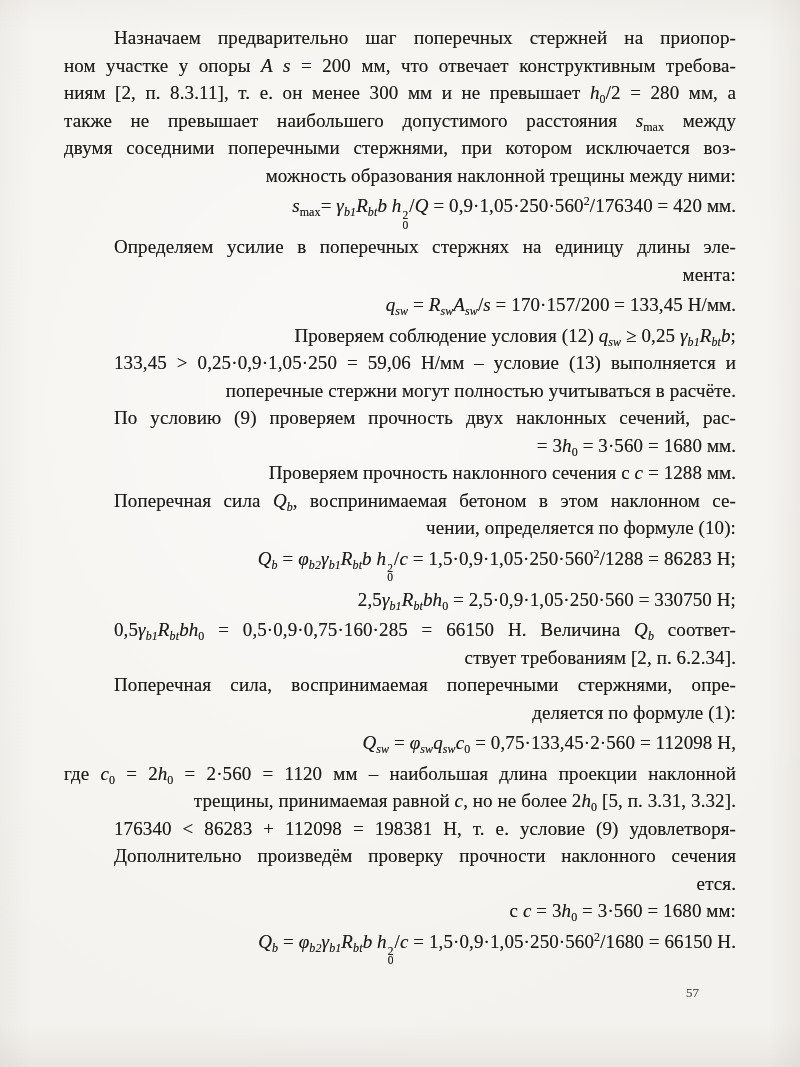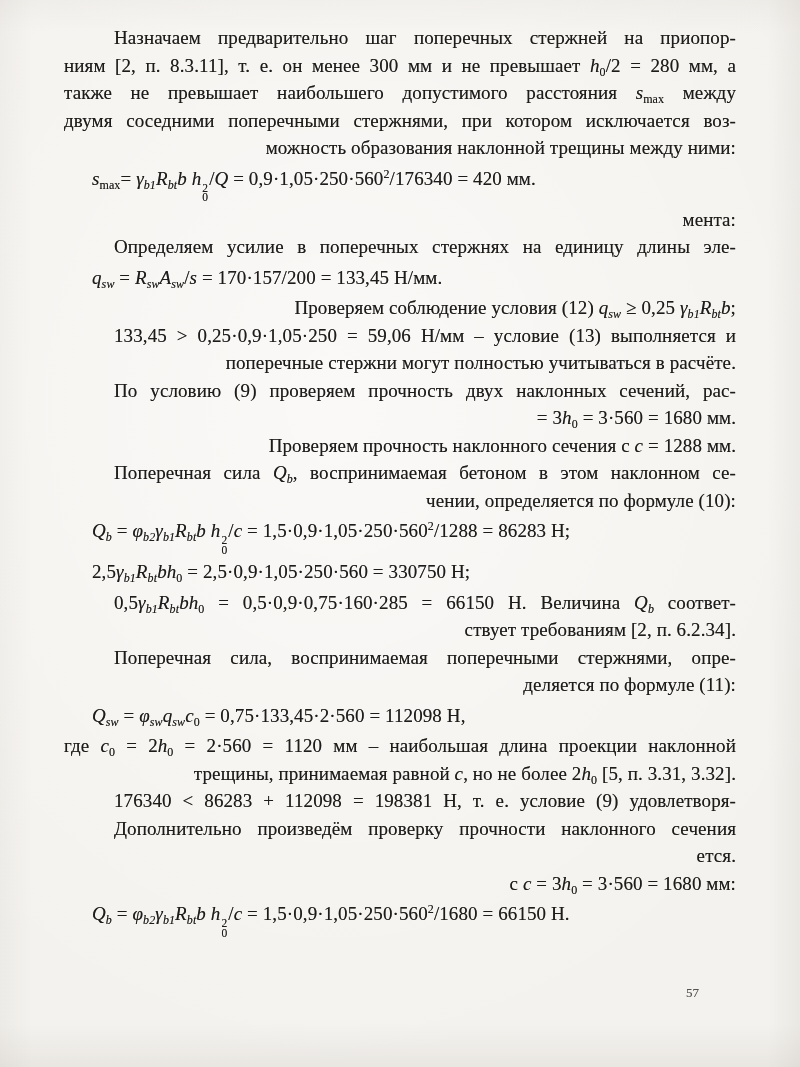--- a/index.html
+++ b/index.html
@@ -24,21 +24,21 @@
   .line{
     font-size:19px;
     line-height:27.5px;
     min-height:27.5px;
     letter-spacing:.1px;
     text-shadow:0 0 .5px rgba(30,28,26,.55);
     white-space:normal;
   }
   .align-justify{text-align:justify;text-align-last:justify;}
   .align-left{text-align:right;}
-  .align-center{text-align:left;}
+  .align-center{text-align:right;}
   .indent{text-indent:50px;}
   .formula{margin:3px 0;padding-left:28px;}
   .it{font-style:italic;}
   .line sub{font-size:12px;line-height:0;vertical-align:-4px;}
   .line sup{font-size:12px;line-height:0;vertical-align:7px;}
   .ss{
     display:inline-flex;flex-direction:column;align-items:flex-start;
     font-size:11.5px;line-height:9.5px;vertical-align:-7px;
     margin:0 1px;
   }
@@ -48,48 +48,49 @@
     font-size:13px;color:#555250;
     text-shadow:0 0 .5px rgba(85,82,80,.5);
   }
 </style>
 </head>
 <body>
 
 <div class="page">
   <div class="text-col">
       <div class="line align-justify indent"><span>Назначаем предварительно шаг поперечных стержней на приопор-</span></div>
+      <div class="line align-justify"><span>ном участке у опоры </span><span class="it">A s</span><span> = 200 мм, что отвечает конструктивным требова-</span></div>
       <div class="line align-justify"><span>ниям [2, п. 8.3.11], т. е. он менее 300 мм и не превышает </span><span class="it">h</span><sub>0</sub><span>/2 = 280 мм, а</span></div>
       <div class="line align-justify"><span>также не превышает наибольшего допустимого расстояния </span><span class="it">s</span><sub>max</sub><span> между</span></div>
       <div class="line align-justify"><span>двумя соседними поперечными стержнями, при котором исключается воз-</span></div>
       <div class="line align-left"><span>можность образования наклонной трещины между ними:</span></div>
       <div class="line align-center formula"><span class="it">s</span><sub>max</sub><span>= </span><span class="it">γ</span><sub class="it">b1</sub><span class="it">R</span><sub class="it">bt</sub><span class="it">b h</span><span class="ss">
           <span class="hi">2</span>
           <span class="lo">0</span>
         </span><span>/</span><span class="it">Q</span><span> = 0,9·1,05·250·560</span><sup>2</sup><span>/176340 = 420 мм.</span></div>
+      <div class="line align-justify indent"><span>Определяем усилие в поперечных стержнях на единицу длины эле-</span></div>
       <div class="line align-left"><span>мента:</span></div>
-      <div class="line align-justify indent"><span>Определяем усилие в поперечных стержнях на единицу длины эле-</span></div>
       <div class="line align-center formula"><span class="it">q</span><sub class="it">sw</sub><span> = </span><span class="it">R</span><sub class="it">sw</sub><span class="it">A</span><sub class="it">sw</sub><span>/</span><span class="it">s</span><span> = 170·157/200 = 133,45 Н/мм.</span></div>
       <div class="line align-left indent"><span>Проверяем соблюдение условия (12) </span><span class="it">q</span><sub class="it">sw</sub><span> ≥ 0,25 </span><span class="it">γ</span><sub class="it">b1</sub><span class="it">R</span><sub class="it">bt</sub><span class="it">b</span><span>;</span></div>
       <div class="line align-justify indent"><span>133,45 &gt; 0,25·0,9·1,05·250 = 59,06 Н/мм – условие (13) выполняется и</span></div>
       <div class="line align-left"><span>поперечные стержни могут полностью учитываться в расчёте.</span></div>
       <div class="line align-justify indent"><span>По условию (9) проверяем прочность двух наклонных сечений, рас-</span></div>
       <div class="line align-left"><span>= 3</span><span class="it">h</span><sub>0</sub><span> = 3·560 = 1680 мм.</span></div>
       <div class="line align-left indent"><span>Проверяем прочность наклонного сечения с </span><span class="it">c</span><span> = 1288 мм.</span></div>
       <div class="line align-justify indent"><span>Поперечная сила </span><span class="it">Q</span><sub class="it">b</sub><span>, воспринимаемая бетоном в этом наклонном се-</span></div>
       <div class="line align-left"><span>чении, определяется по формуле (10):</span></div>
       <div class="line align-center formula"><span class="it">Q</span><sub class="it">b</sub><span> = </span><span class="it">φ</span><sub class="it">b2</sub><span class="it">γ</span><sub class="it">b1</sub><span class="it">R</span><sub class="it">bt</sub><span class="it">b h</span><span class="ss">
           <span class="hi">2</span>
           <span class="lo">0</span>
         </span><span>/</span><span class="it">c</span><span> = 1,5·0,9·1,05·250·560</span><sup>2</sup><span>/1288 = 86283 Н;</span></div>
       <div class="line align-center formula"><span>2,5</span><span class="it">γ</span><sub class="it">b1</sub><span class="it">R</span><sub class="it">bt</sub><span class="it">bh</span><sub>0</sub><span> = 2,5·0,9·1,05·250·560 = 330750 Н;</span></div>
       <div class="line align-justify indent"><span>0,5</span><span class="it">γ</span><sub class="it">b1</sub><span class="it">R</span><sub class="it">bt</sub><span class="it">bh</span><sub>0</sub><span> = 0,5·0,9·0,75·160·285 = 66150 Н. Величина </span><span class="it">Q</span><sub class="it">b</sub><span> соответ-</span></div>
       <div class="line align-left"><span>ствует требованиям [2, п. 6.2.34].</span></div>
       <div class="line align-justify indent"><span>Поперечная сила, воспринимаемая поперечными стержнями, опре-</span></div>
-      <div class="line align-left"><span>деляется по формуле (11):</span></div>
+      <div class="line align-left"><span>деляется по формуле (1):</span></div>
       <div class="line align-center formula"><span class="it">Q</span><sub class="it">sw</sub><span> = </span><span class="it">φ</span><sub class="it">sw</sub><span class="it">q</span><sub class="it">sw</sub><span class="it">c</span><sub>0</sub><span> = 0,75·133,45·2·560 = 112098 Н,</span></div>
       <div class="line align-justify"><span>где </span><span class="it">c</span><sub>0</sub><span> = 2</span><span class="it">h</span><sub>0</sub><span> = 2·560 = 1120 мм – наибольшая длина проекции наклонной</span></div>
       <div class="line align-left"><span>трещины, принимаемая равной </span><span class="it">c</span><span>, но не более 2</span><span class="it">h</span><sub>0</sub><span> [5, п. 3.31, 3.32].</span></div>
       <div class="line align-justify indent"><span>176340 &lt; 86283 + 112098 = 198381 Н, т. е. условие (9) удовлетворя-</span></div>
       <div class="line align-justify indent"><span>Дополнительно произведём проверку прочности наклонного сечения</span></div>
       <div class="line align-left"><span>ется.</span></div>
       <div class="line align-left"><span>с </span><span class="it">c</span><span> = 3</span><span class="it">h</span><sub>0</sub><span> = 3·560 = 1680 мм:</span></div>
       <div class="line align-center formula"><span class="it">Q</span><sub class="it">b</sub><span> = </span><span class="it">φ</span><sub class="it">b2</sub><span class="it">γ</span><sub class="it">b1</sub><span class="it">R</span><sub class="it">bt</sub><span class="it">b h</span><span class="ss">
           <span class="hi">2</span>
           <span class="lo">0</span>

